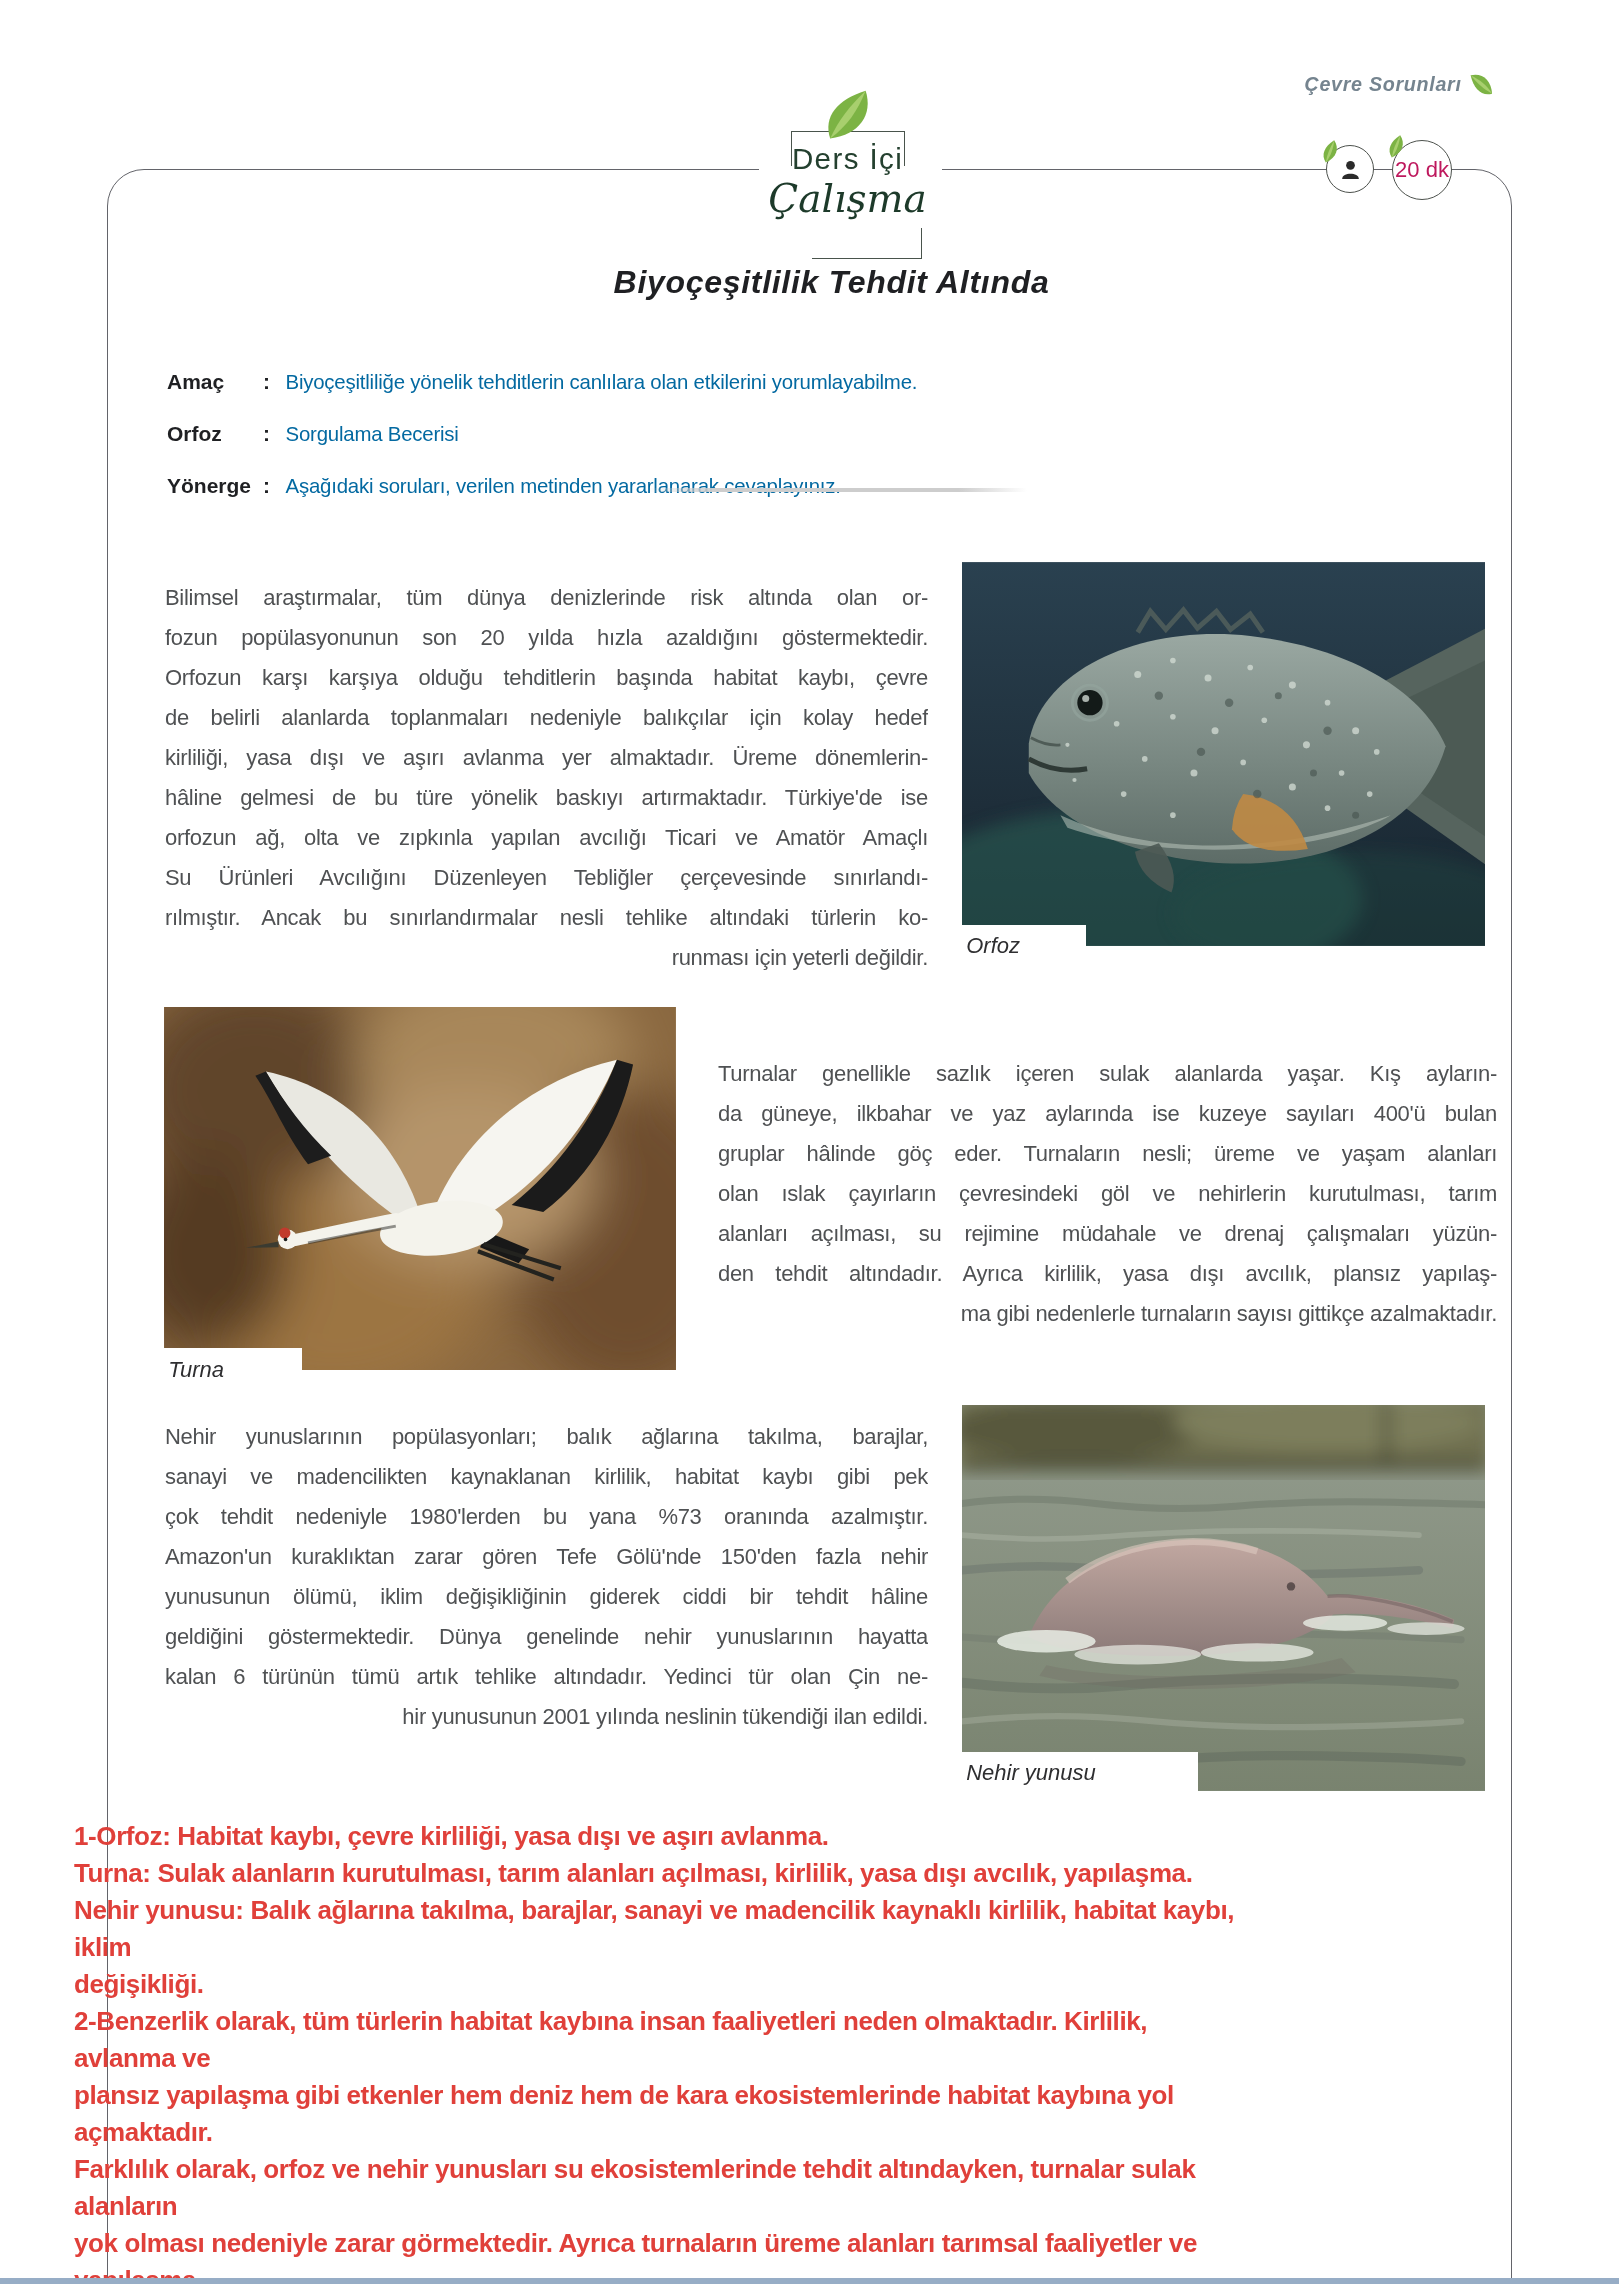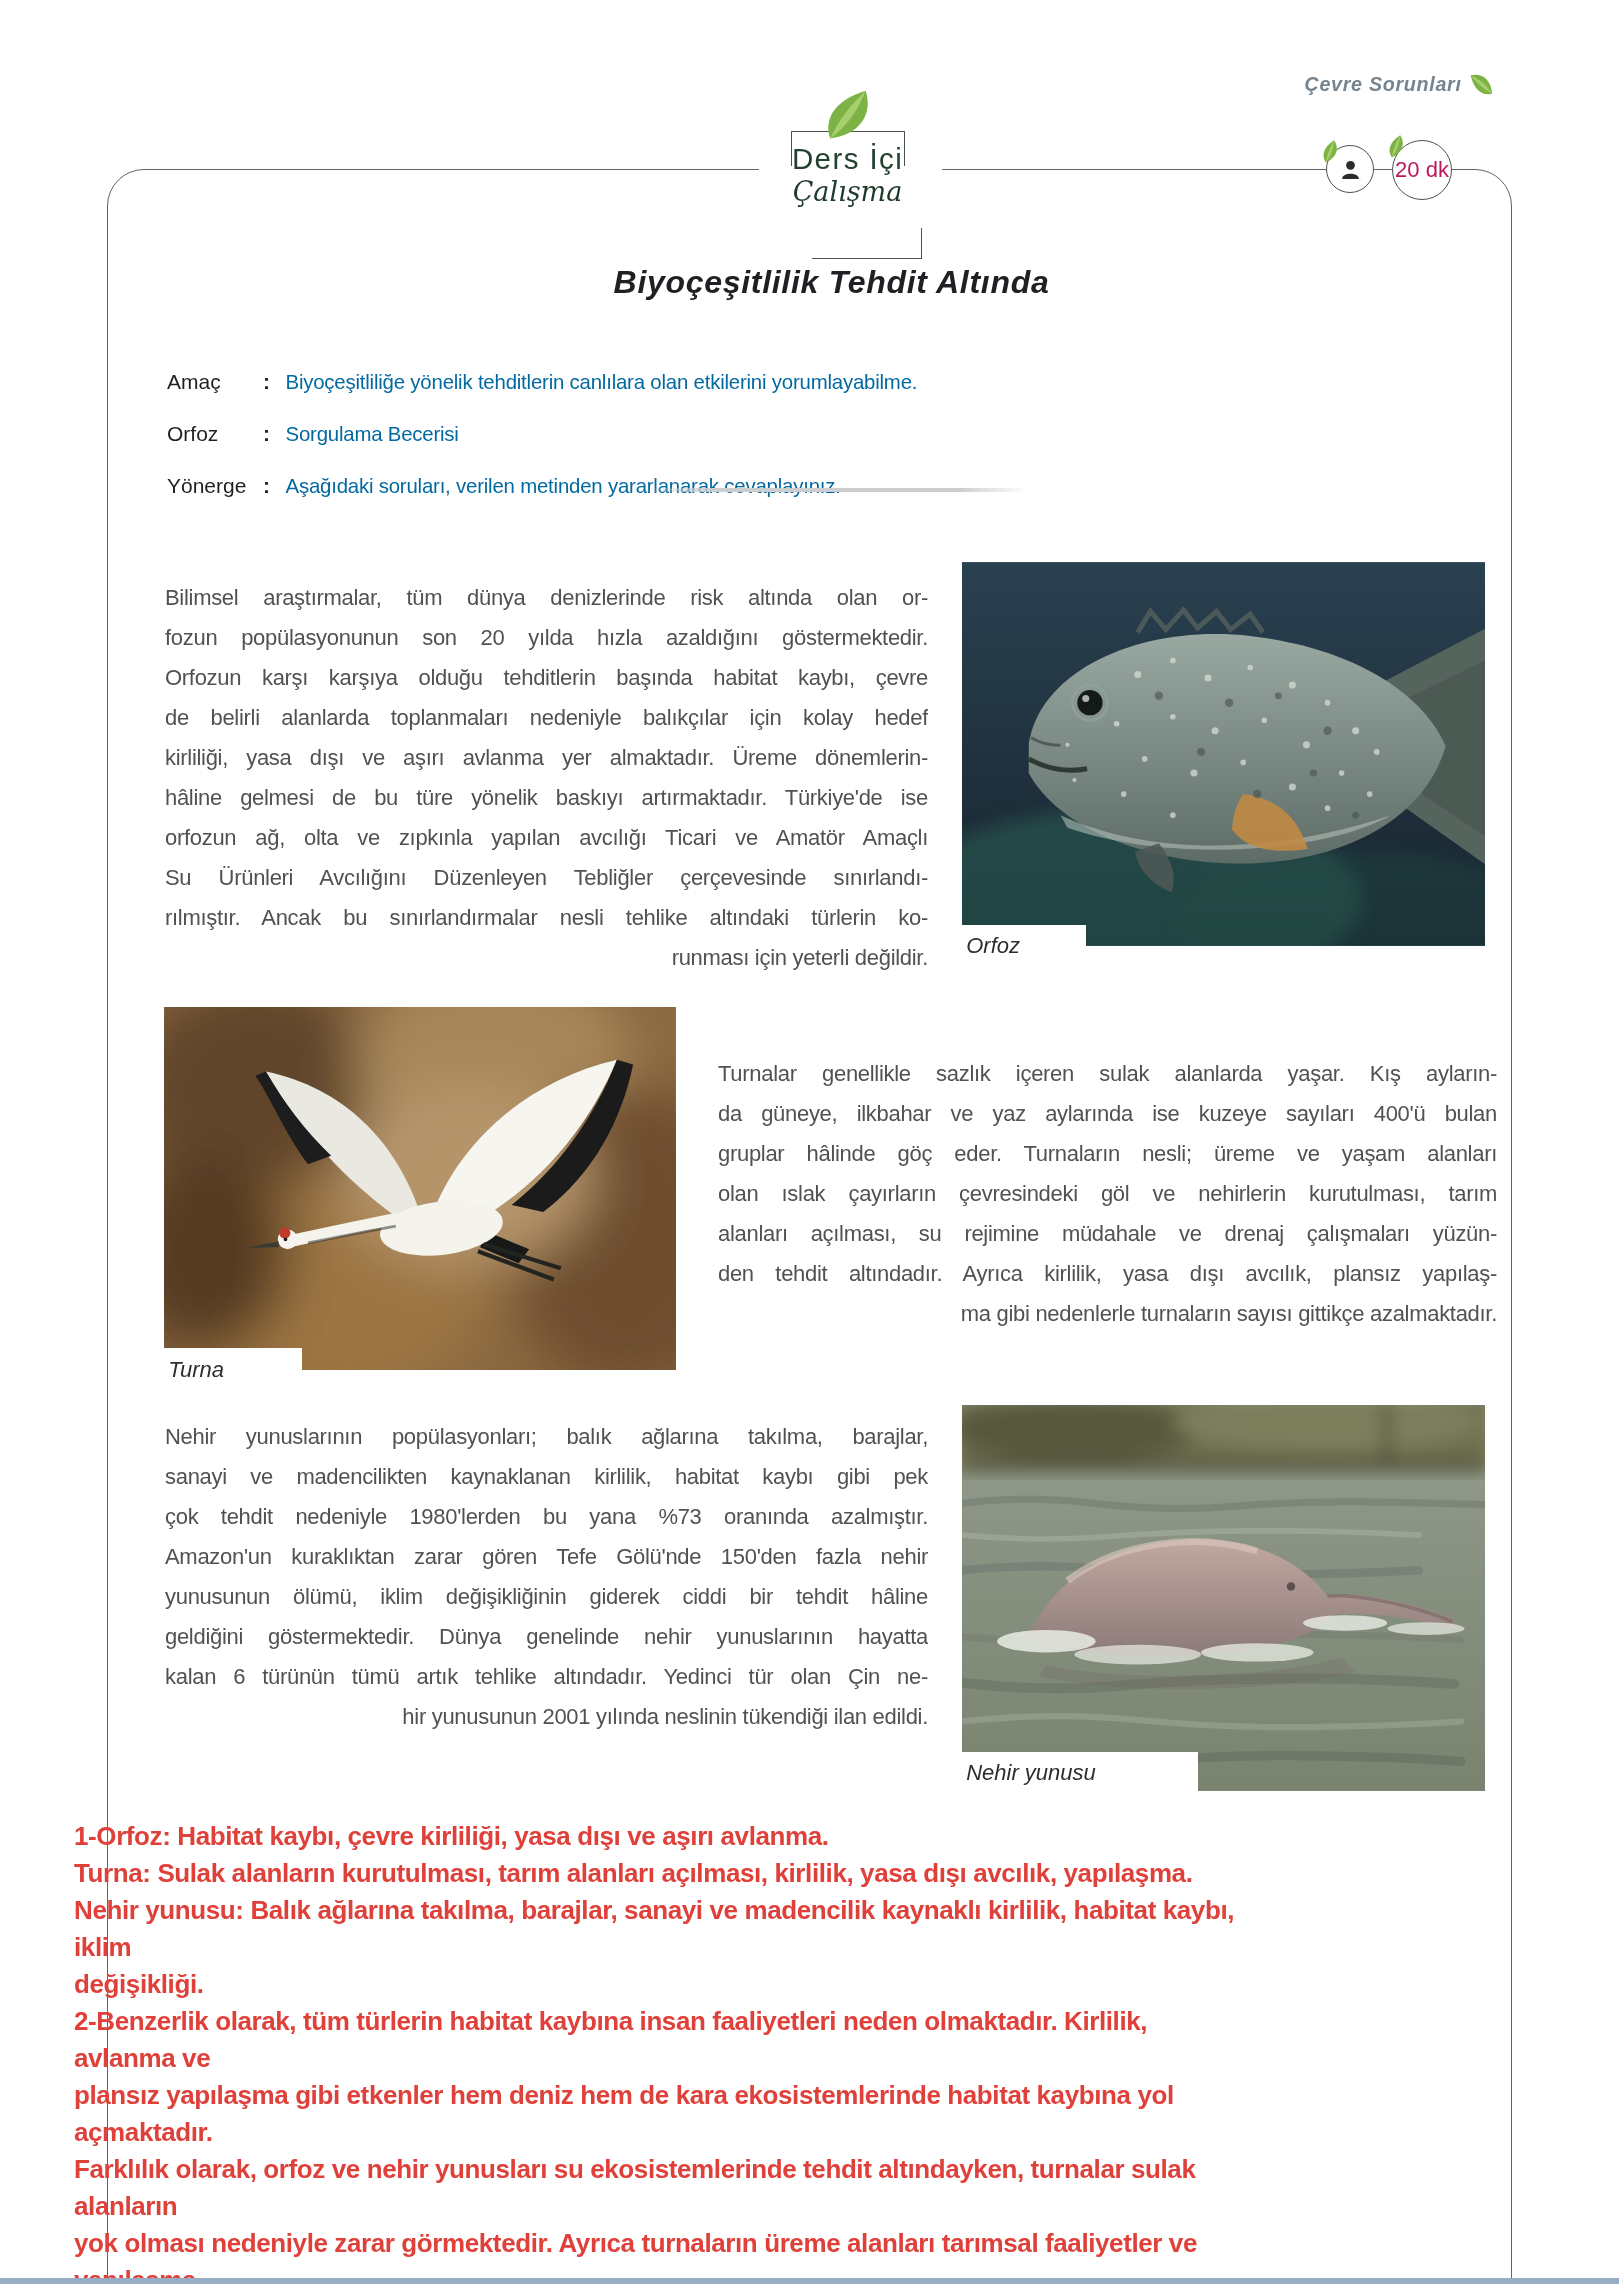--- a/index.html
+++ b/index.html
@@ -17,37 +17,37 @@
   
   #logo-mask{position:absolute;left:759px;top:148px;width:183px;height:45px;background:#fff;}
   #logo{position:absolute;left:742px;top:90px;width:211px;height:197px;}
   #logo .br-top{position:absolute;left:49px;top:41px;width:112px;height:34px;
                 border-top:1.4px solid #49544c;border-left:1.4px solid #49544c;border-right:1.4px solid #49544c;}
   #logo .br-bottom{position:absolute;left:70px;top:138px;width:109px;height:29.5px;
                 border-bottom:1.4px solid #49544c;border-right:1.4px solid #49544c;}
   #logo .l1{position:absolute;left:0;top:52px;width:100%;text-align:center;
             font-size:29.5px;color:#24402f;letter-spacing:1.4px;}
   #logo .l2{position:absolute;left:0;top:86px;width:100%;text-align:center;
-            font-family:"DejaVu Serif",serif;font-style:italic;font-size:27px;color:#1d3a2a;}
+            font-family:"DejaVu Serif",serif;font-style:italic;font-size:39px;color:#1d3a2a;}
   #logo .logo-leaf{position:absolute;left:79px;top:4.2px;transform:rotate(-14deg);}
 
   
   .badge{position:absolute;background:#fff;border:1.4px solid #4d524d;border-radius:50%;
          display:flex;align-items:center;justify-content:center;}
   #person-badge{left:1326px;top:145px;width:46px;height:46px;}
   #duration-badge{left:1392px;top:140px;width:58px;height:58px;font-size:22px;color:#be185d;letter-spacing:0;}
   .badge .leaf-acc{position:absolute;left:-7px;top:-2.8px;transform:rotate(-30deg);}
 
   
   #title{position:absolute;left:165px;top:264px;width:1333px;text-align:center;
          font-size:32px;font-weight:bold;font-style:italic;color:#1f2023;letter-spacing:0.7px;}
   #meta{position:absolute;left:167px;top:323px;width:1195px;}
   .mrow{position:absolute;left:0;display:flex;align-items:baseline;}
   .mrow.r0{top:0;} .mrow.r1{top:52px;} .mrow.r2{top:104px;}
-  .mlabel{width:96px;font-weight:normal;font-size:21px;color:#1f2023;}
+  .mlabel{width:96px;font-weight:bold;font-size:21px;color:#1f2023;}
   .mcolon{width:22.5px;font-weight:bold;font-size:21px;color:#1f2023;}
   .mvalue{font-size:20.4px;color:#0369a1;letter-spacing:-0.2px;margin-top:48px;}
 
   #divider{position:absolute;left:647px;top:488px;width:380px;height:3.5px;border-radius:2.1px;
            background:linear-gradient(90deg,rgba(205,205,205,0),#cdcdcd 18%,#cdcdcd 82%,rgba(205,205,205,0));}
 
   
   .para{position:absolute;}
   #para-orfoz{left:165px;top:578px;width:763px;}
   #para-turna{left:718px;top:1054px;width:779px;}

